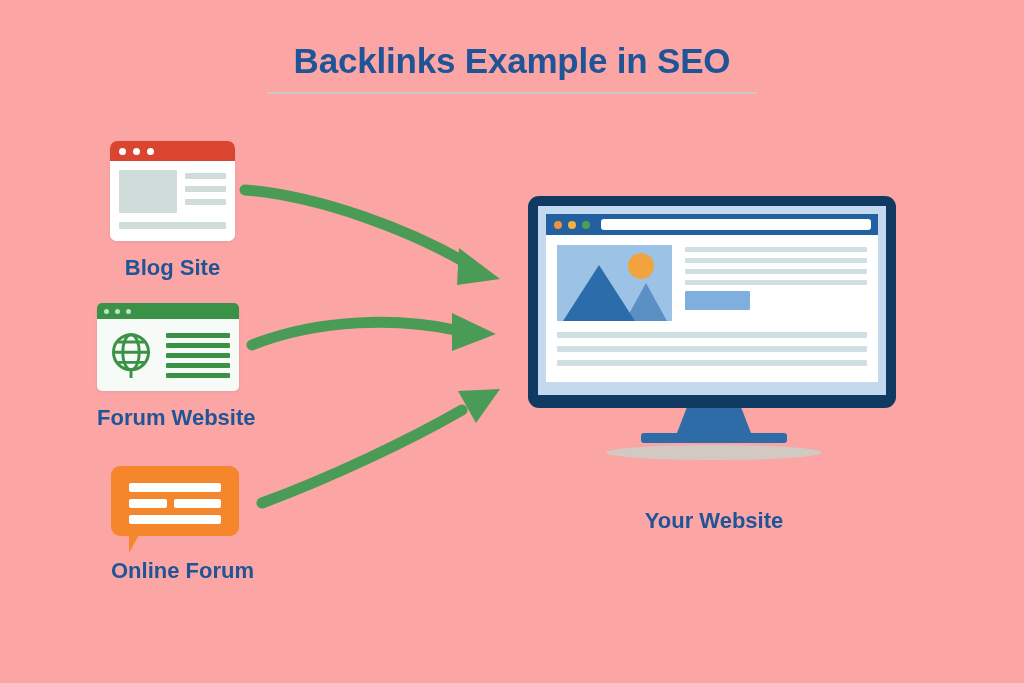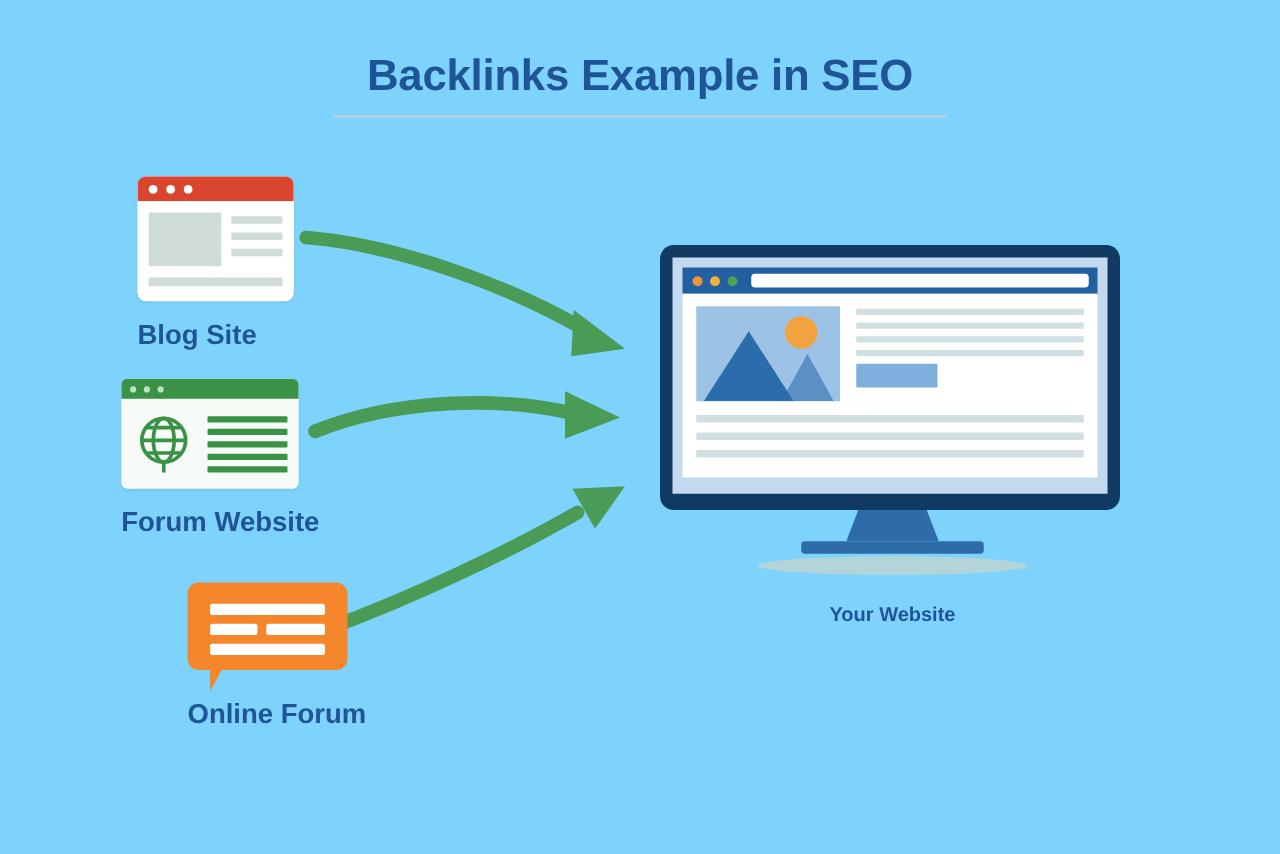--- a/index.html
+++ b/index.html
@@ -10,21 +10,21 @@
     width: 1024px;
     height: 683px;
     background: #ddebfb;
     font-family: "Liberation Sans", sans-serif;
     overflow: hidden;
   }
   #stage {
     position: relative;
     width: 1024px;
     height: 683px;
-    background: #7dd3fc;
+    background: #fca5a5;
   }
 
   
   #title-block {
     position: absolute;
     left: 0;
     top: 38px;
     width: 1024px;
     text-align: center;
   }
@@ -43,20 +43,21 @@
     background: #c3cfd4;
     opacity: 0.85;
   }
 
   
   .source {
     position: absolute;
   }
   .source-label {
     margin-top: 14px;
+    text-align: center;
     font-size: 22px;
     font-weight: bold;
     color: #1f5596;
     white-space: nowrap;
   }
 
   
   #blog-card {
     width: 125px;
     height: 100px;
@@ -359,24 +360,24 @@
   #site-badge span {
     color: #ffffff;
     font-size: 27px;
     font-weight: bold;
     letter-spacing: -0.3px;
     white-space: nowrap;
   }
   #your-website-label {
     position: absolute;
     left: 0;
-    top: 288px;
+    top: 312px;
     width: 372px;
     text-align: center;
-    font-size: 16px;
+    font-size: 22px;
     font-weight: bold;
     color: #1f5596;
     white-space: nowrap;
   }
 </style>
 </head>
 <body>
 
 <div id="stage">
 
@@ -445,21 +446,21 @@
           <i></i>
           <i></i>
           <i></i>
           <i></i>
         </div>
       </div>
     </div>
     <div class="source-label">Forum Website</div>
   </div>
 
-  <div class="source" style="left:111px; top:466px;margin-left:39px;">
+  <div class="source" style="left:111px; top:466px;">
     <div id="forum-card">
       <div id="forum-bubble">
         <span class="fline"></span>
         <div id="forum-row">
           <span class="fline" style="width:38px;"></span>
           <span class="fline" style="flex:1;"></span>
         </div>
         <span class="fline"></span>
       </div>
       <div id="forum-tail"></div>

